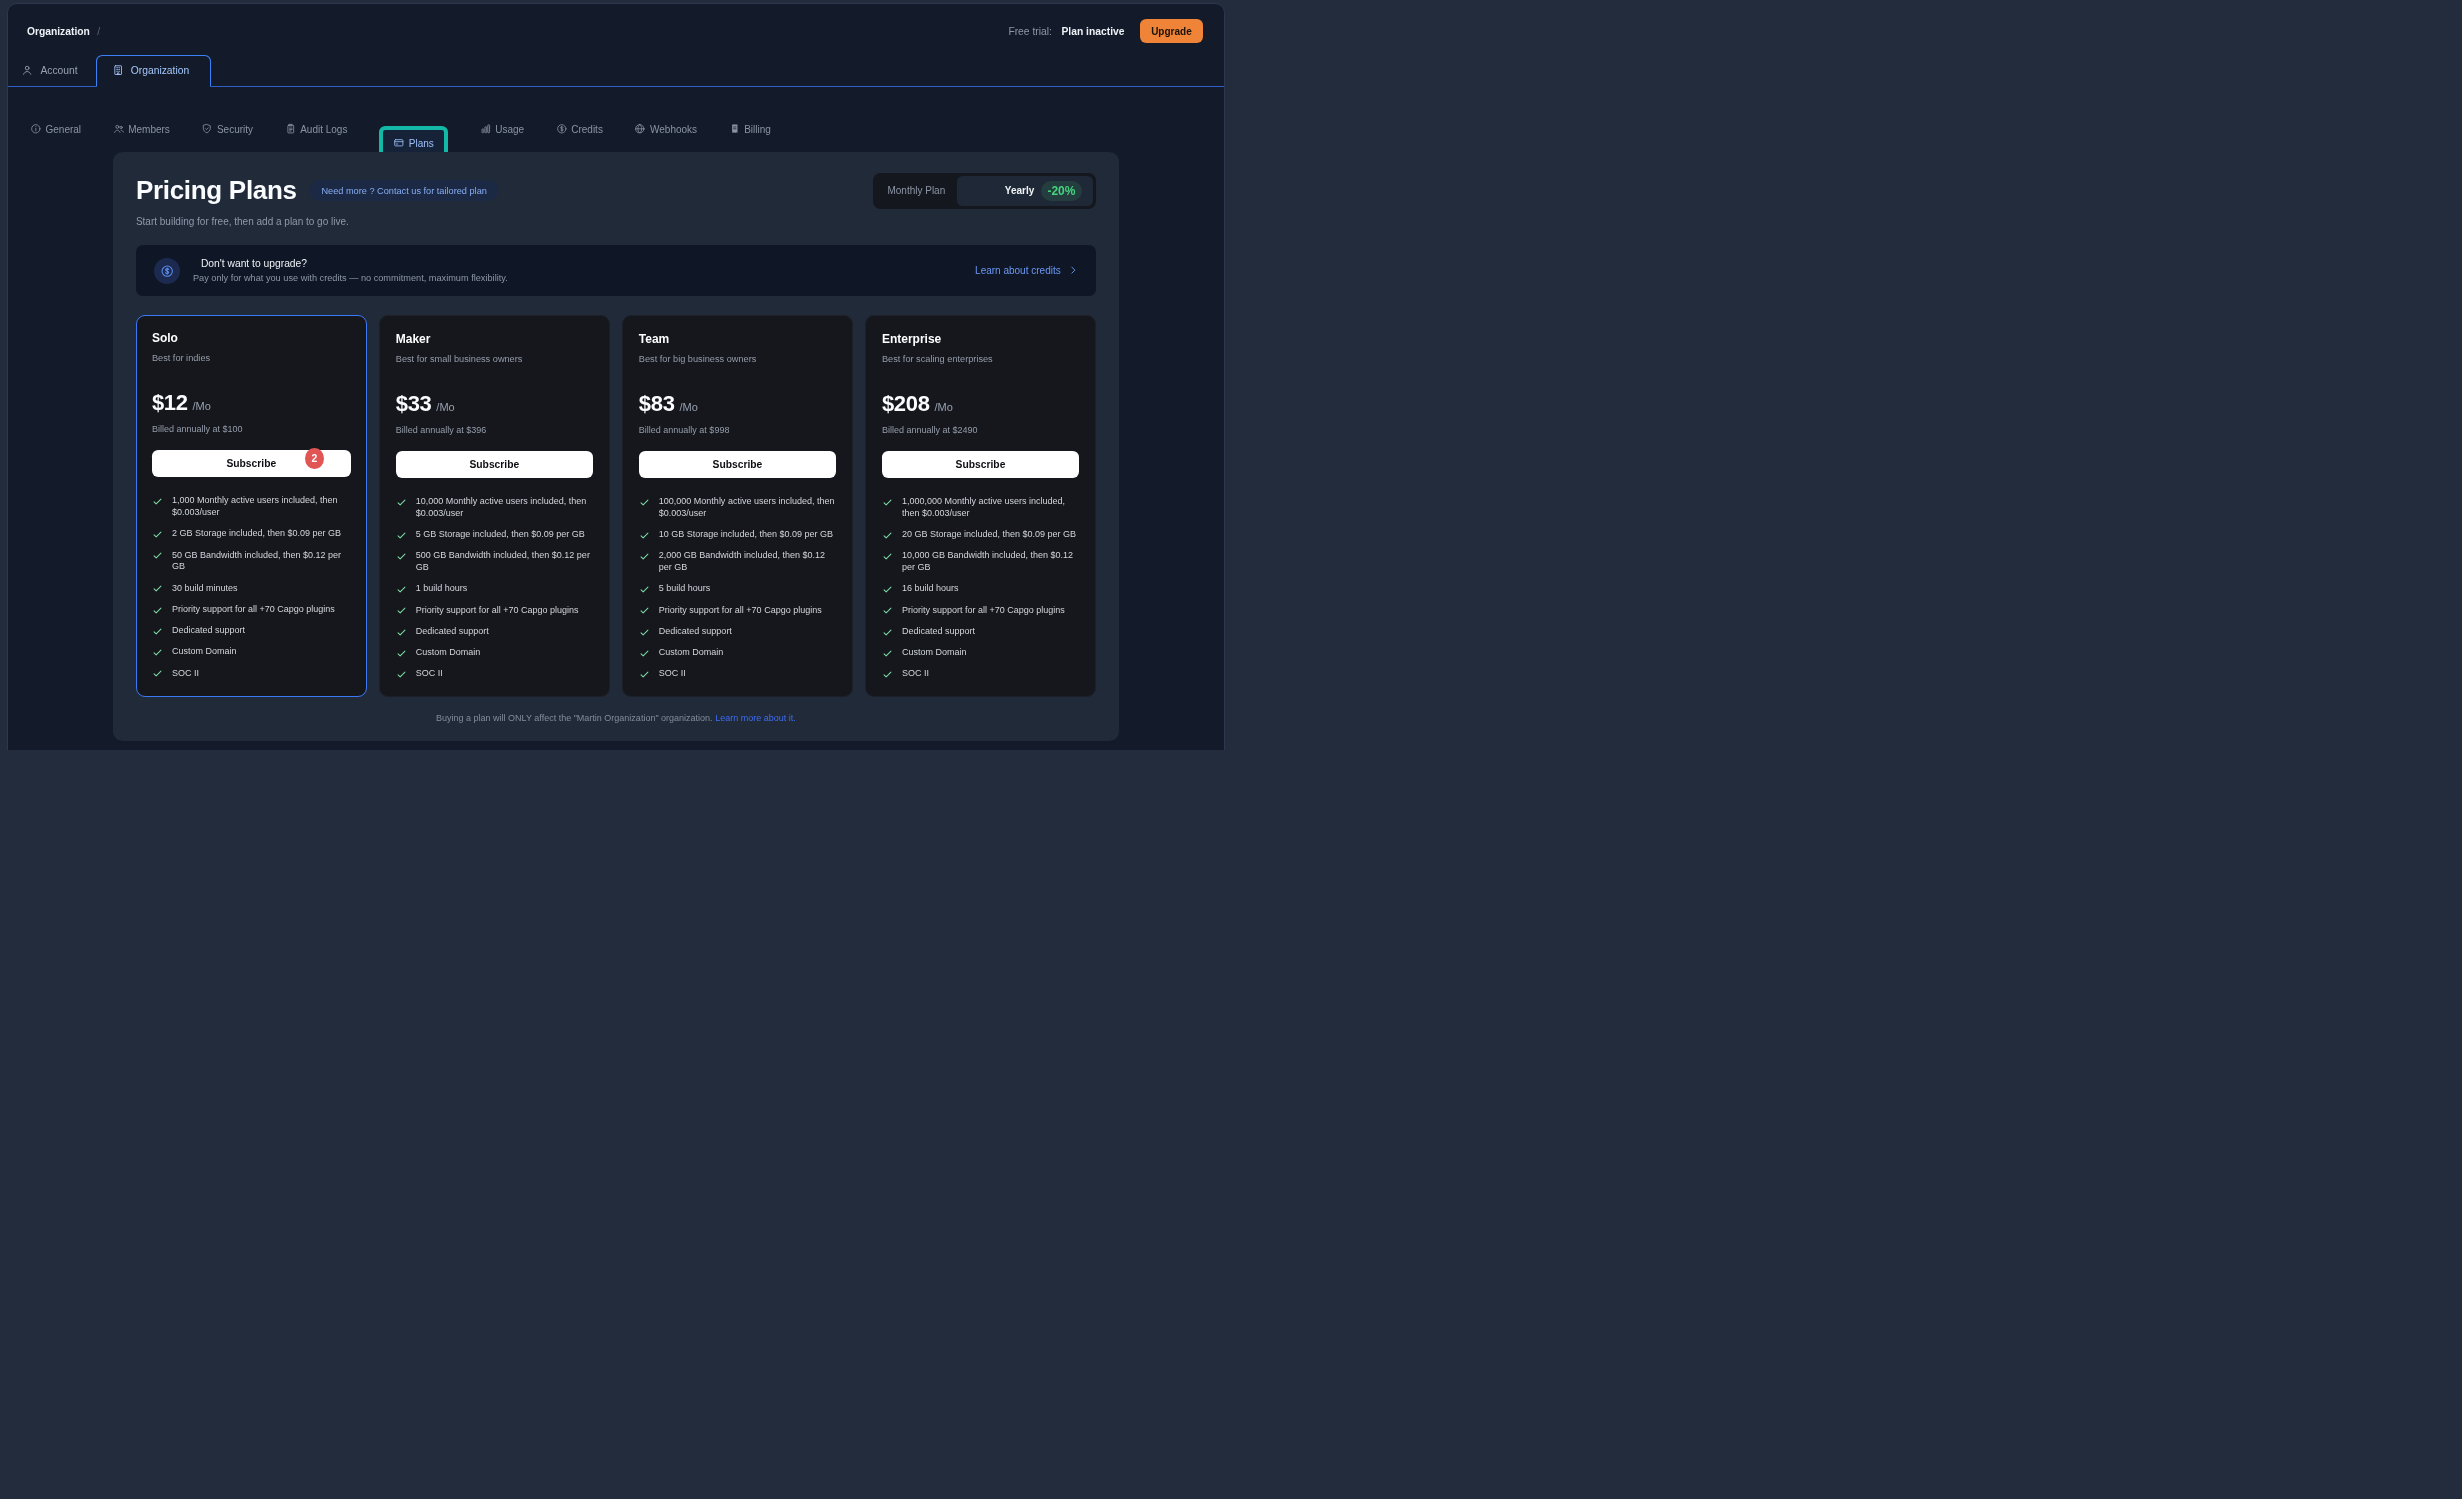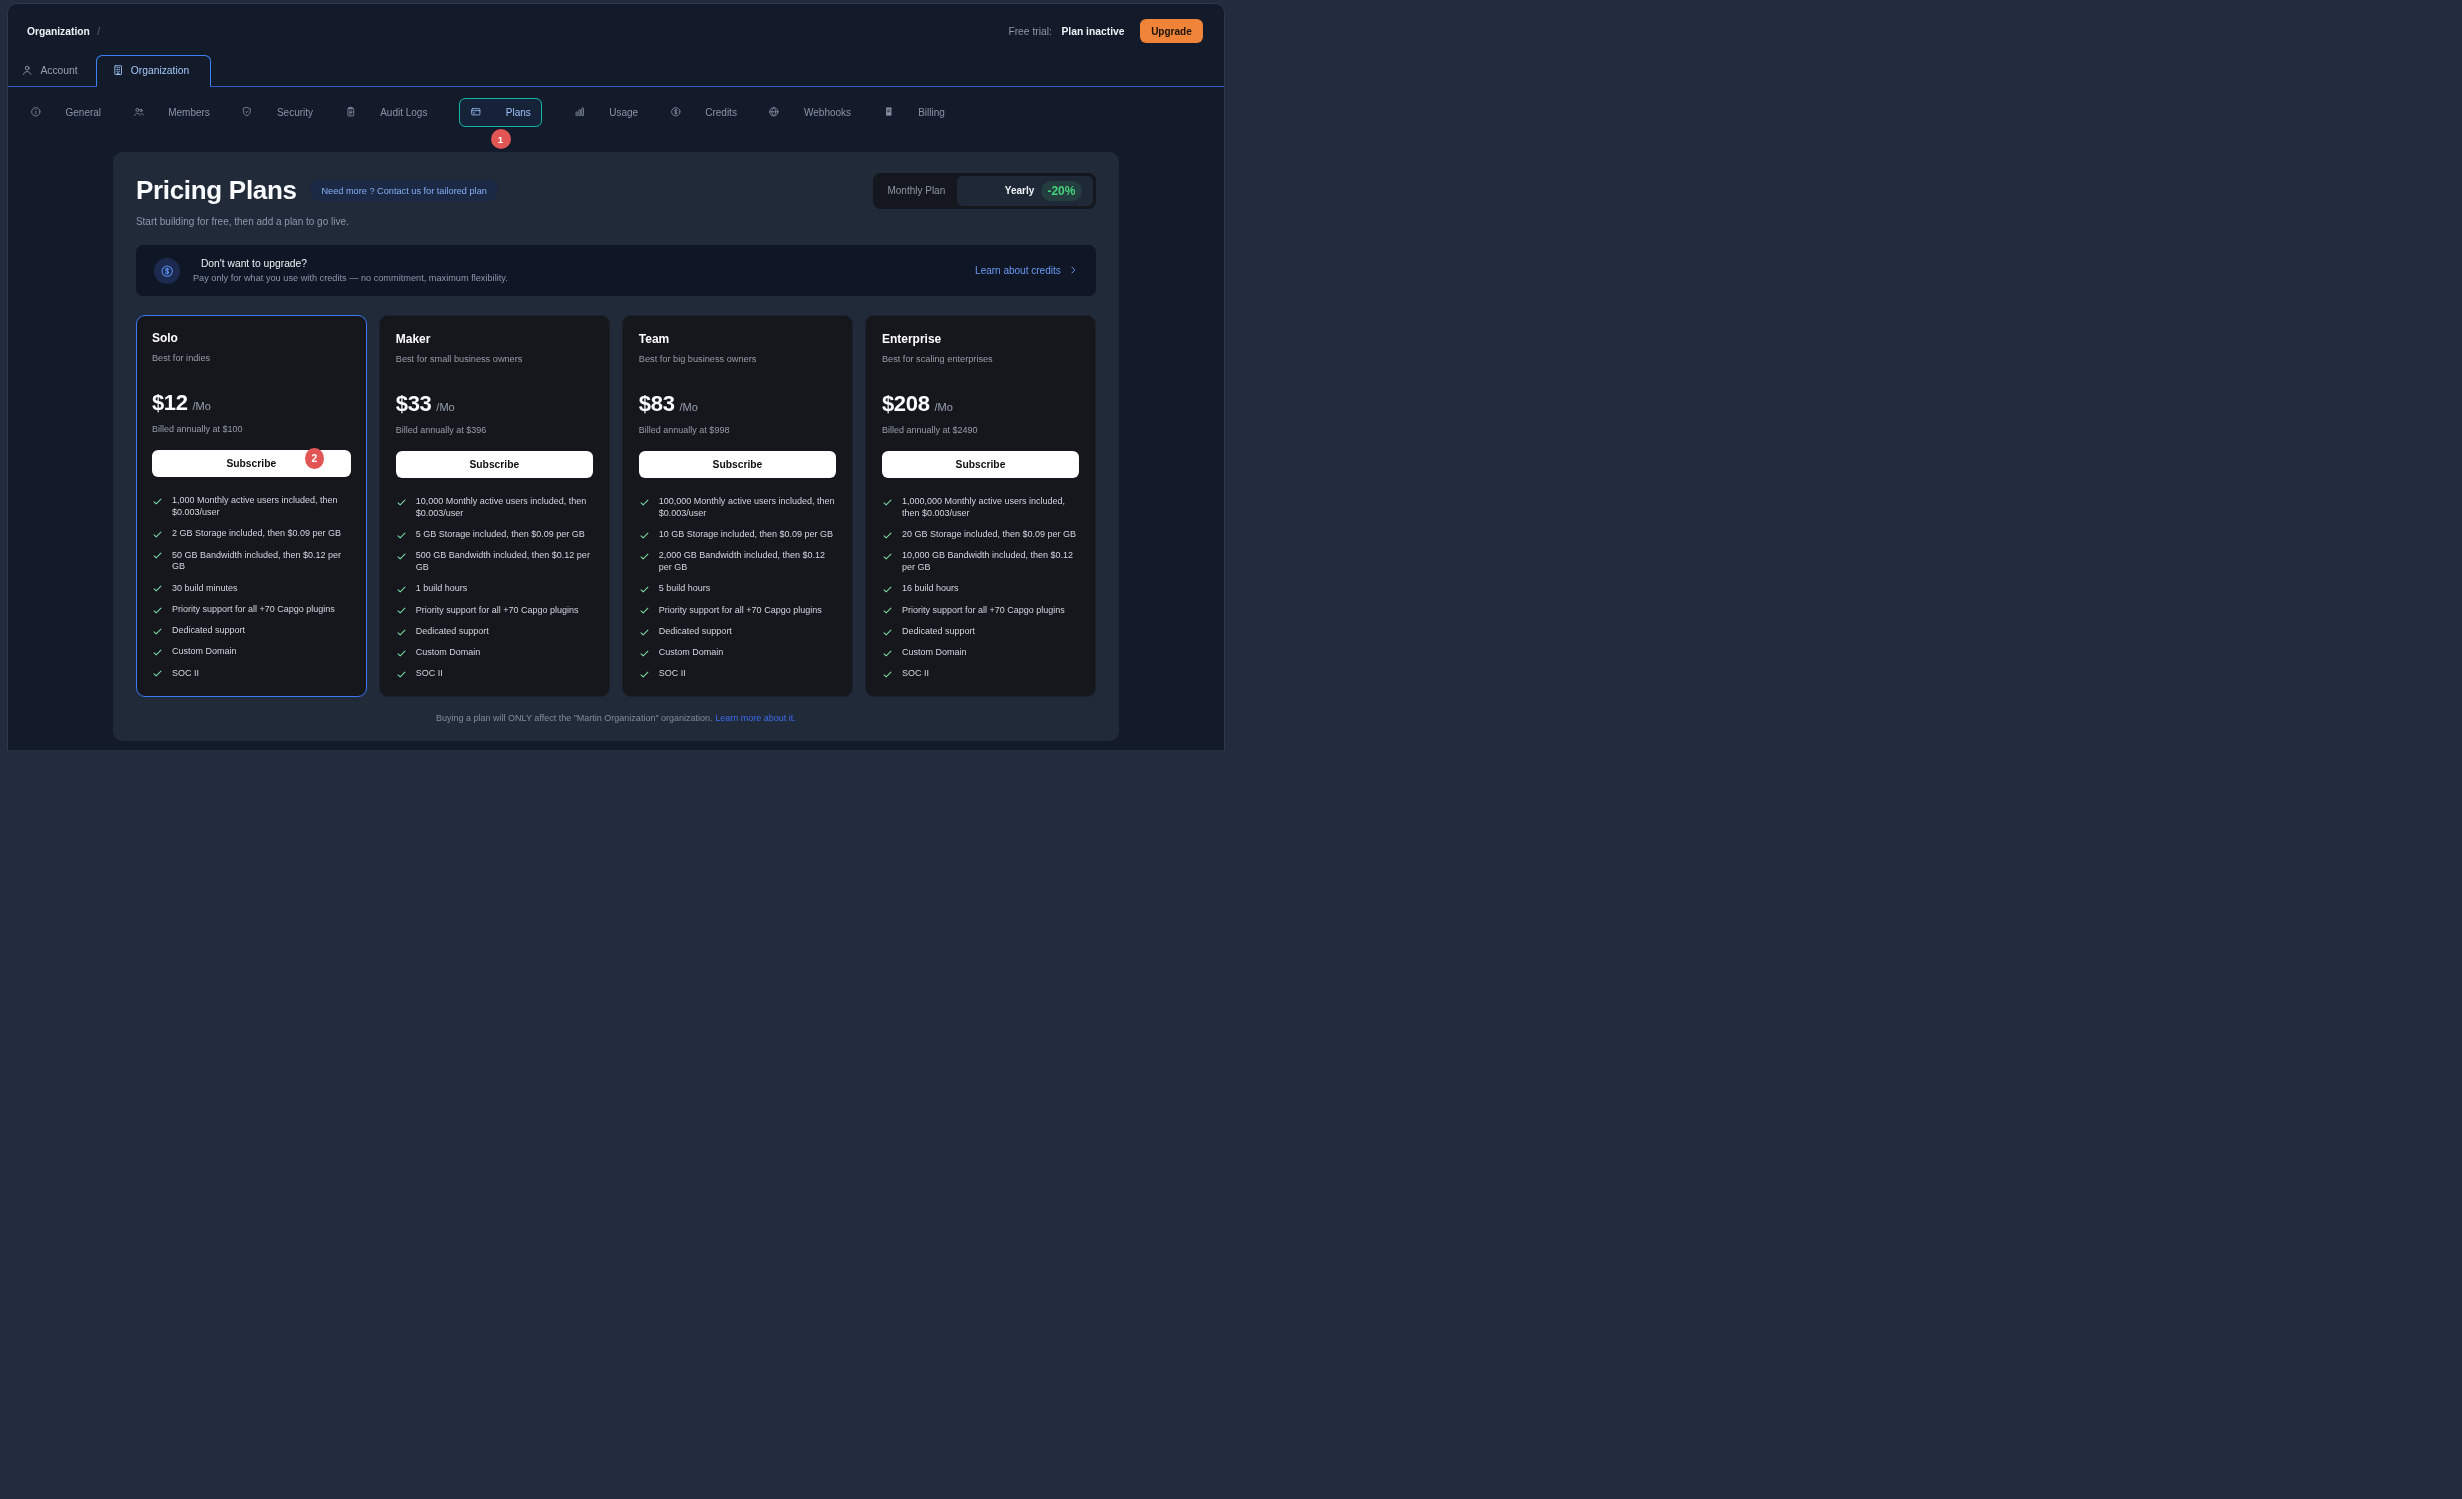--- a/index.html
+++ b/index.html
@@ -32,25 +32,25 @@
     font-size:10.3px; color:#97a1b1; cursor:pointer;
   }
   .tab svg { width:12.3px; height:12.3px; }
   .tab.active {
     color:#a5c8fb; background:#131b2a;
     border:1px solid #3b82f6; border-bottom:1px solid #131b2a;
     border-radius:6.2px 6.2px 0 0; margin-bottom:-1px; padding:7.5px 20.6px 8.2px 15px;
   }
   
   .subnav { display:flex; align-items:center; gap:31.5px; margin:11px 0 0 22px; font-size:10px; color:#8a94a5; }
-  .subnav-item { display:flex; align-items:center; gap:24px; cursor:pointer; }
+  .subnav-item { display:flex; align-items:center; gap:4px; cursor:pointer; }
   .subnav-item svg { width:11.6px; height:11.6px; }
   .subnav-item.active {
-    position:relative; color:#9dc0f9; border:1px solid #14b8a6; border-radius:6.2px;
-    padding:6.9px 10.3px; background:rgba(59,130,246,0.07);
+    position:relative; color:#9dc0f9; border:4px solid #14b8a6; border-radius:6.2px;
+    padding:6.9px 10.3px; background:rgba(59,130,246,0.07);margin-top:28px;
   }
   .step-badge {
     display:flex; align-items:center; justify-content:center;
     background:#e25555; color:#fff; font-weight:bold; border-radius:50%;
   }
   .subnav-item .step-badge {
     position:absolute; top:calc(100% + 2.7px); left:50%; transform:translateX(-50%);
     width:20px; height:20px; font-size:9.6px;
   }
   

